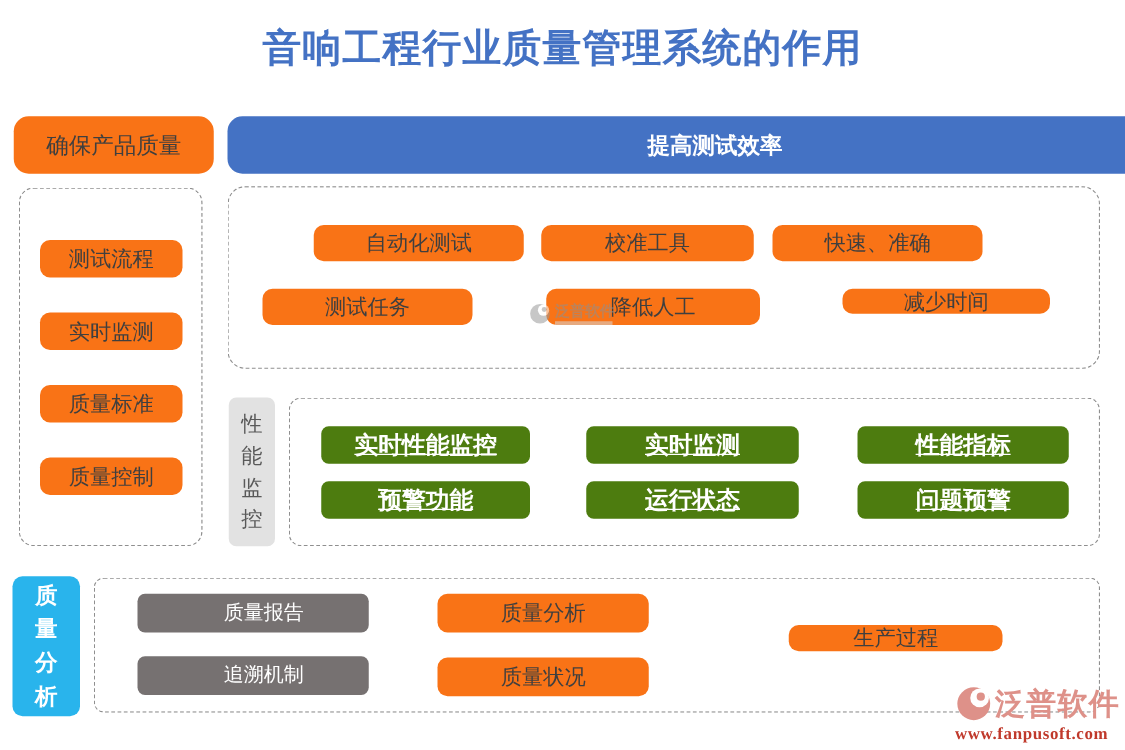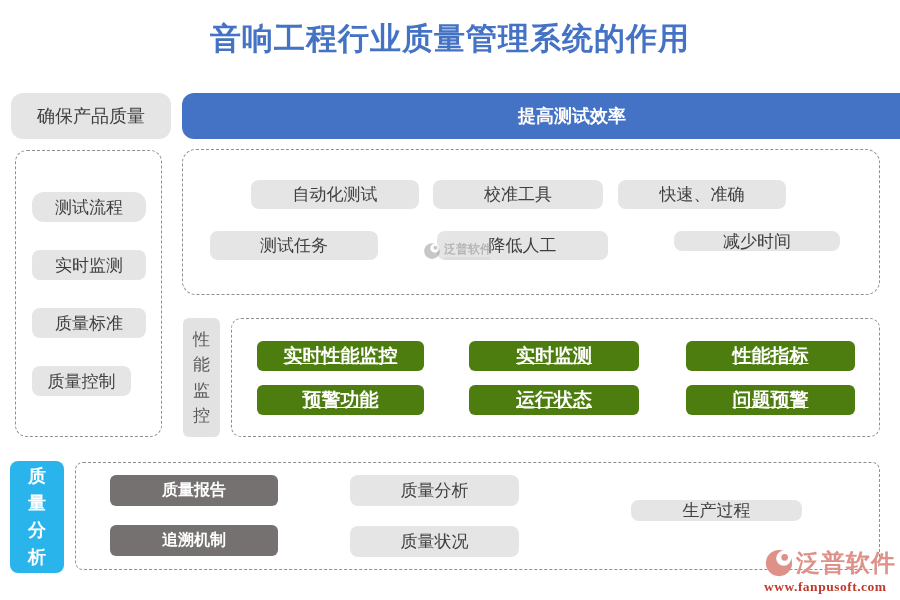--- a/index.html
+++ b/index.html
@@ -13,24 +13,24 @@
   }
   .header-bar{
     position:absolute;left:182px;top:93px;width:698px;height:46px;
     background:#4472C4;border-radius:12px;color:#fff;font-size:18px;font-weight:bold;
     display:flex;align-items:center;justify-content:center;padding-left:41px;
   }
   .btn{
     position:absolute;display:flex;align-items:center;justify-content:center;
     font-size:17px;white-space:nowrap;
   }
-  .btn.light{background:#e5e5e5;color:#3F3F3F;border-radius:8px;}
+  .btn.light{background:#f97316;color:#3F3F3F;border-radius:8px;}
   .btn.lg{border-radius:12px;font-size:18px;}
   .btn.dark1{background:#4d7c0f;color:#fff;border-radius:6px;font-weight:bold;font-size:19px;text-decoration:underline;}
-  .btn.dark2{background:#767171;color:#fff;border-radius:6px;font-weight:bold;font-size:16px;}
+  .btn.dark2{background:#767171;color:#fff;border-radius:6px;font-weight:normal;font-size:16px;padding-left:17px;}
   .dashed{
     position:absolute;border:1px dashed #8F8F8F;background:#fff;box-sizing:border-box;
   }
   .vlabel{
     position:absolute;display:flex;align-items:center;justify-content:center;text-align:center;
   }
   .vlabel span{display:block;width:1.05em;word-break:break-all;line-height:1.5;}
   .vlabel.gray{background:#E2E2E2;color:#595959;font-size:17px;border-radius:6px;}
   .vlabel.cyan{background:#29B4EC;color:#fff;font-size:18px;font-weight:bold;border-radius:8px;}
   .watermark{
@@ -53,24 +53,24 @@
 <body>
 
 <div class="canvas">
 
   <h1 class="title">音响工程行业质量管理系统的作用</h1>
 
   <div class="btn light lg" style="left:11px;top:93px;width:160px;height:46px;">确保产品质量</div>
   <div class="header-bar">提高测试效率</div>
 
   <div class="dashed" style="left:15px;top:150px;width:147px;height:287px;border-radius:12px;">
-    <div class="btn light" style="left:16px;top:41px;width:114px;height:30px;border-radius:12px;">测试流程</div>
+    <div class="btn light" style="left:16px;top:41px;width:114px;height:30px;">测试流程</div>
     <div class="btn light" style="left:16px;top:99px;width:114px;height:30px;">实时监测</div>
     <div class="btn light" style="left:16px;top:157px;width:114px;height:30px;">质量标准</div>
-    <div class="btn light" style="left:16px;top:215px;width:99px;height:30px;">质量控制</div>
+    <div class="btn light" style="left:16px;top:215px;width:114px;height:30px;">质量控制</div>
   </div>
 
   <div class="dashed" style="left:182px;top:149px;width:698px;height:146px;border-radius:14px;">
     <div class="btn light" style="left:68px;top:30px;width:168px;height:29px;">自动化测试</div>
     <div class="btn light" style="left:250px;top:30px;width:170px;height:29px;">校准工具</div>
     <div class="btn light" style="left:435px;top:30px;width:168px;height:29px;">快速、准确</div>
     <div class="btn light" style="left:27px;top:81px;width:168px;height:29px;">测试任务</div>
     <div class="btn light" style="left:254px;top:81px;width:171px;height:29px;">降低人工</div>
     <div class="btn light" style="left:491px;top:81px;width:166px;height:20px;">减少时间</div>
   </div>

